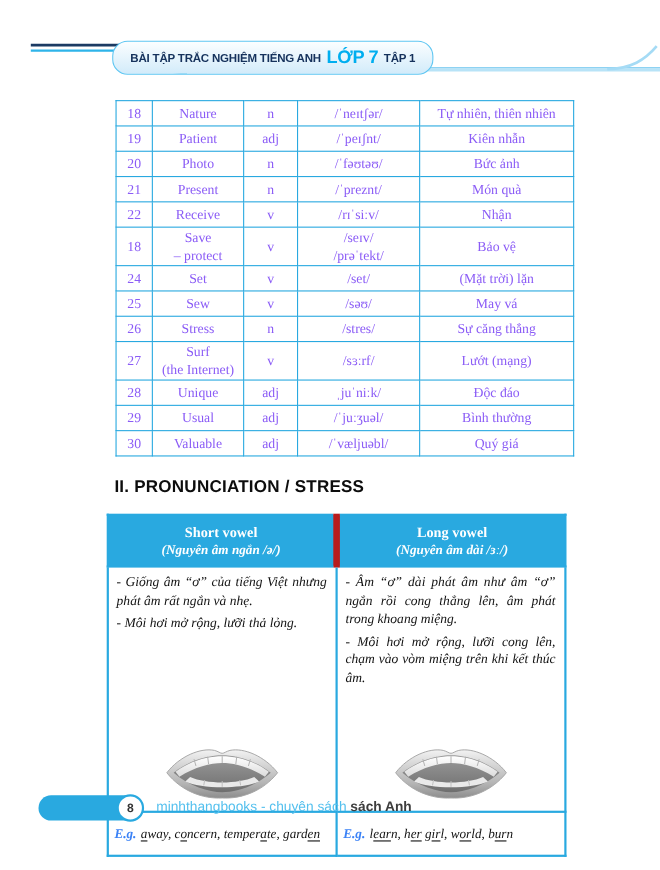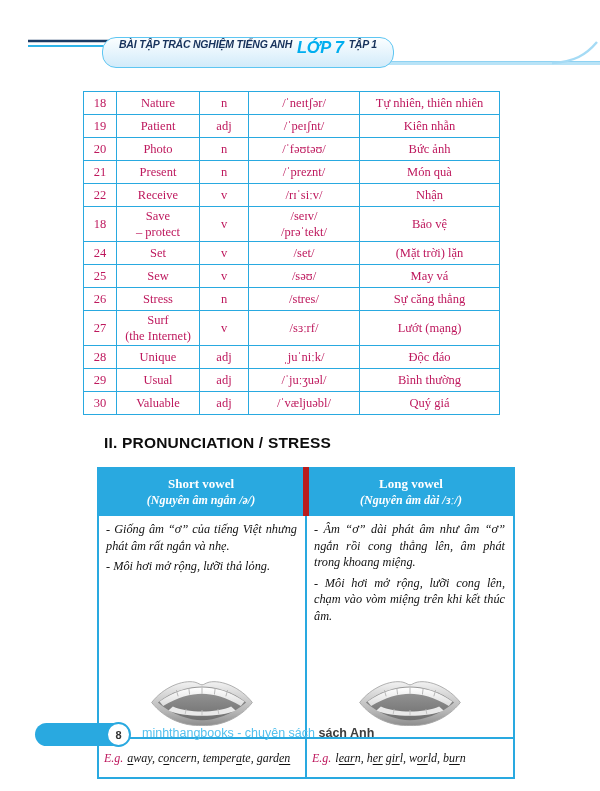--- a/index.html
+++ b/index.html
@@ -4,28 +4,28 @@
 <style>
   html,body{margin:0;padding:0;background:#ffffff;}
   .page{position:relative;width:600px;height:791px;background:#ffffff;overflow:hidden;
         font-family:"Liberation Serif","DejaVu Serif",serif;}
 
   
   .banner-svg{position:absolute;top:0;left:0;}
   .title-pill{position:absolute;left:102px;top:37px;width:290px;height:29px;
     background:linear-gradient(#fbfeff,#d2ebfa);
     border:1.5px solid #5ec6f2;border-radius:14px;
-    display:flex;justify-content:center;gap:5px;
-    font-family:"Liberation Sans",sans-serif;z-index:2;font-style:italic;}
+    display:flex;align-items:center;justify-content:center;gap:5px;
+    font-family:"Liberation Sans",sans-serif;z-index:2;}
   .title-pill .t-navy{font-size:10.5px;font-weight:700;color:#16325c;letter-spacing:-0.2px;}
   .title-pill .t-cyan{font-size:16.5px;font-weight:700;color:#00aeef;letter-spacing:-0.3px;}
 
   
-  table.vocab{position:absolute;left:83px;top:91px;width:416px;border-collapse:collapse;
-    table-layout:fixed;font-size:12.5px;color:#be185d;}
+  table.vocab{position:absolute;left:105px;top:91px;width:416px;border-collapse:collapse;
+    table-layout:fixed;font-size:12.5px;color:#8b5cf6;}
   table.vocab td{border:1.5px solid #29a9e0;text-align:center;vertical-align:middle;
     padding:1px 2px;line-height:16px;}
   table.vocab tr{height:23px;}
 
   
   .section-heading{position:absolute;left:104px;top:434px;margin:0;
     font-family:"Liberation Sans",sans-serif;font-size:15.5px;font-weight:700;
     color:#0d0d0d;letter-spacing:0.2px;}
 
   
@@ -35,21 +35,21 @@
     height:41px;vertical-align:middle;padding:2px 15px;}
   table.pron th + th{border-left:6px solid #b91c1c;}
   table.pron th .ph1{font-family:"Liberation Serif","DejaVu Serif",serif;font-weight:700;font-size:13px;line-height:17px;}
   table.pron th .ph2{font-weight:700;font-style:italic;font-size:12px;line-height:16px;}
   table.pron td{border:2px solid #29a9e0;vertical-align:top;}
   tr.pron-body td{height:152px;position:relative;padding:5px 8px 64px 7px;font-style:italic;}
   .bullets p{margin:0 0 4px 0;line-height:1.35;text-align:justify;}
   .mouth-wrap{position:absolute;left:0;right:0;bottom:3px;text-align:center;}
   tr.pron-eg td{height:32px;vertical-align:middle;padding:3px 5px;
     font-style:italic;white-space:nowrap;overflow:hidden;font-size:12px;}
-  .eg-label{color:#be185d;font-weight:400;font-style:italic;margin-right:4px;}
+  .eg-label{color:#3b82f6;font-weight:700;font-style:italic;margin-right:4px;}
   .ul{text-decoration:underline;text-underline-offset:2px;}
 
   
   .page-bar{position:absolute;left:35px;top:723px;width:94px;height:23px;
     background:#29a9e0;border-radius:12px;}
   .page-circle{position:absolute;left:106px;top:722px;width:21px;height:21px;
     background:#ffffff;border:2px solid #29a9e0;border-radius:50%;
     display:flex;align-items:center;justify-content:center;
     font-family:"Liberation Sans",sans-serif;font-size:11px;font-weight:700;color:#333;z-index:2;}
   .brand{position:absolute;left:142px;top:726px;

